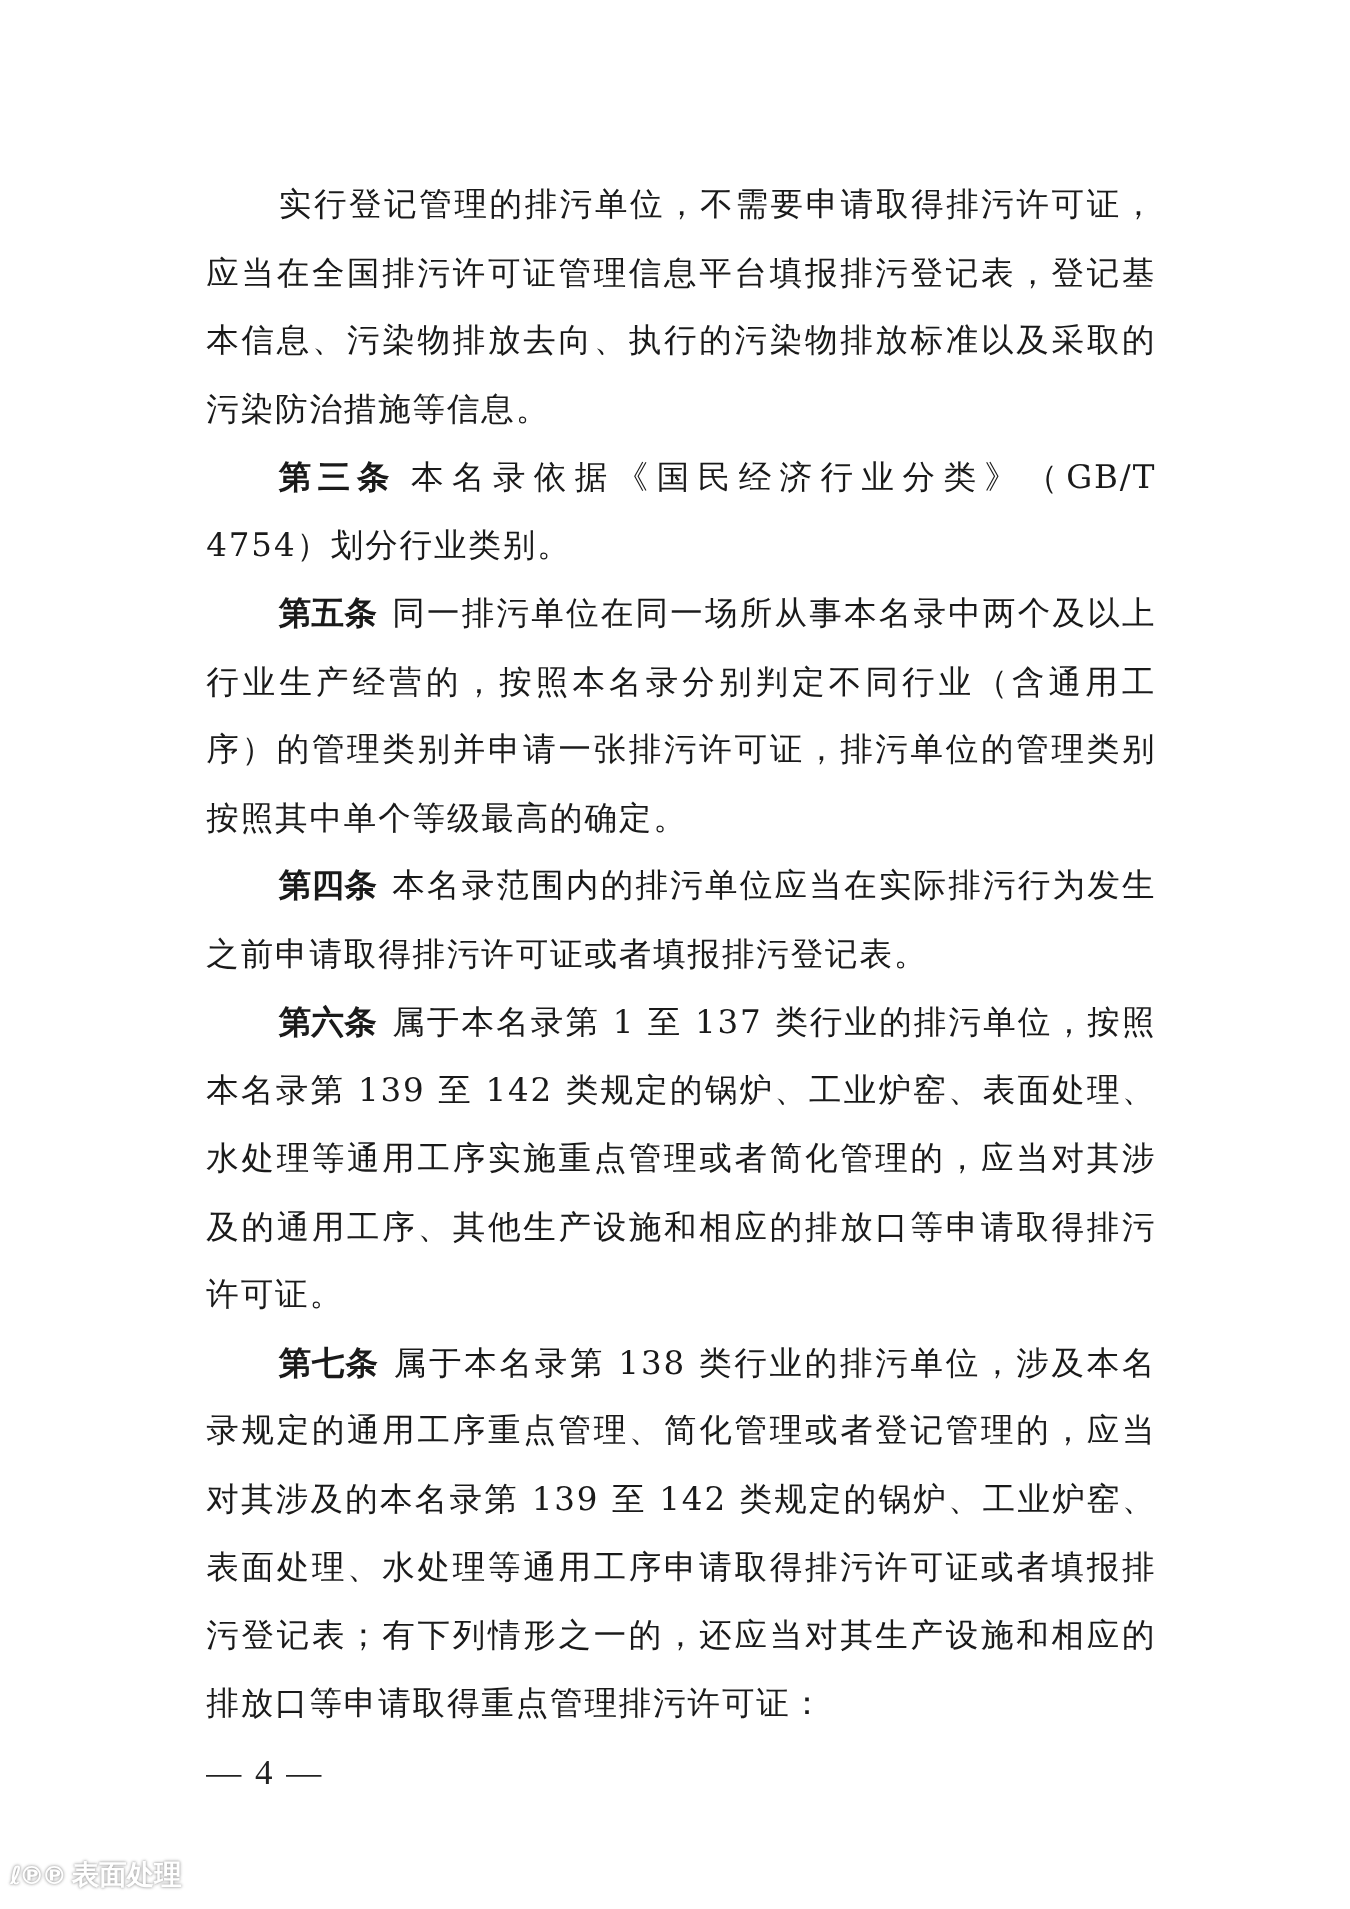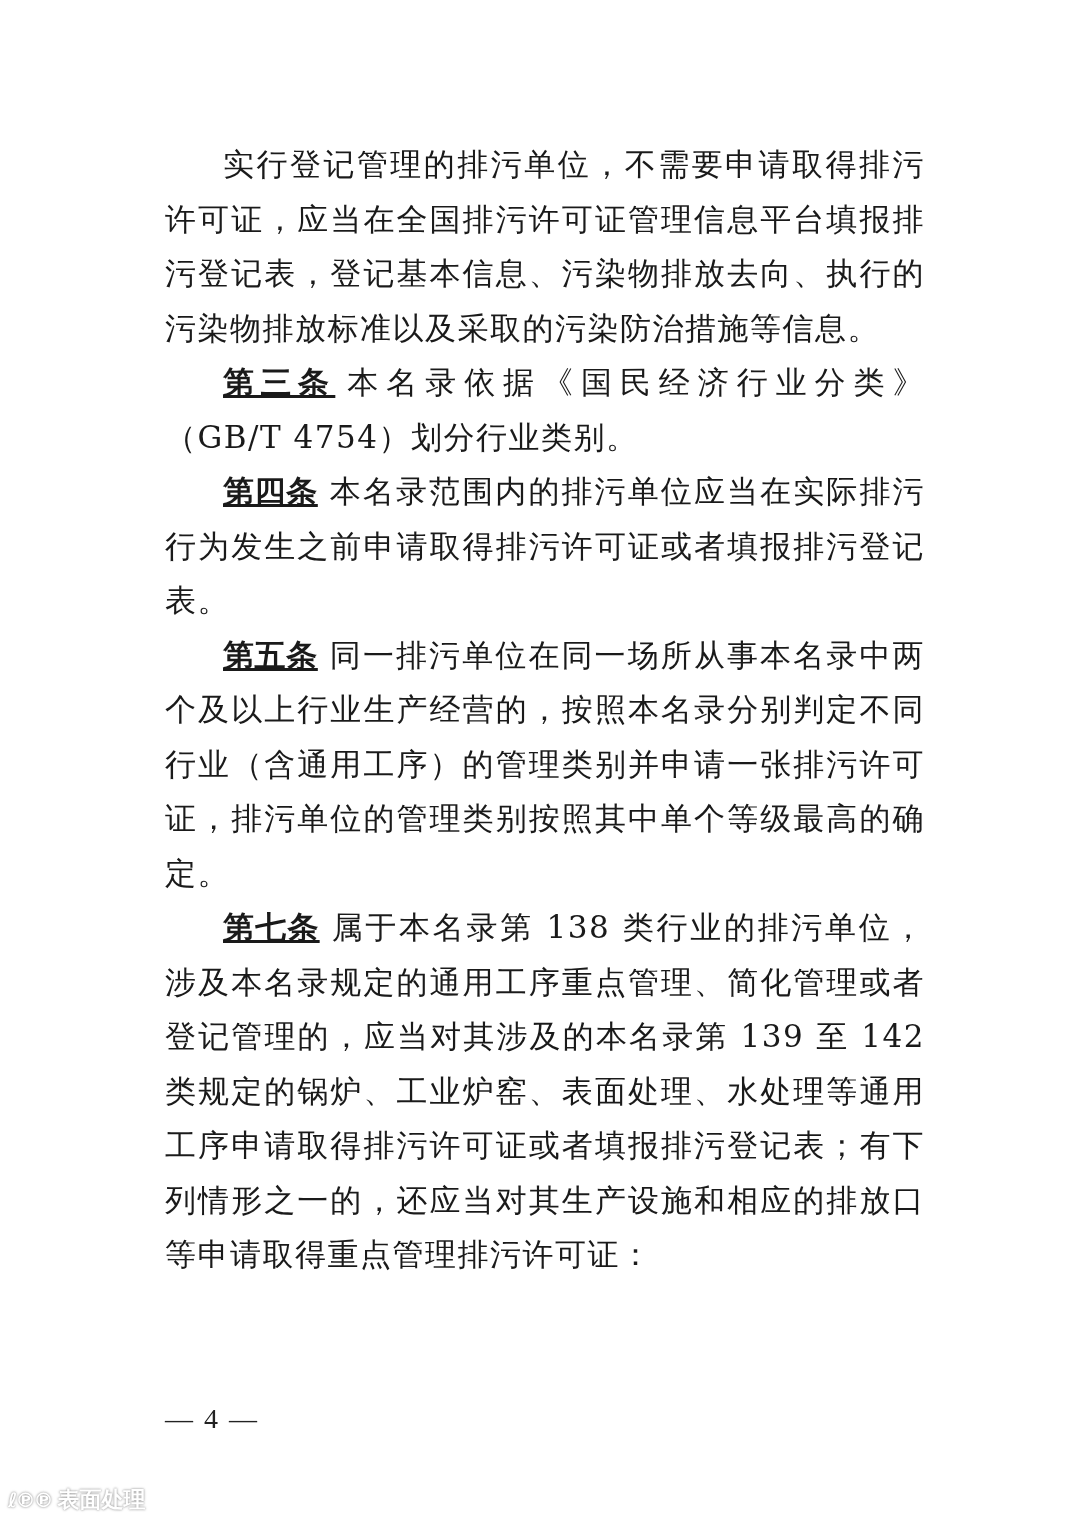--- a/index.html
+++ b/index.html
@@ -15,33 +15,32 @@
       font-family: "DejaVu Serif", "Liberation Serif", serif;
       color: #1a1a1a;
     }
     .page {
       position: absolute;
       left: 165px;
       top: 137px;
       width: 760px;
     }
     .para {
-      font-size: 31px;
+      font-size: 26px;
       line-height: 54.5px;
       letter-spacing: 1.5px;
       text-align: justify;
       text-indent: 58px;
       margin: 0;
     }
     .article-label {
       font-family: "DejaVu Sans", "Liberation Sans", sans-serif;
       font-weight: bold;
       letter-spacing: 0;
       margin-right: 12px;
-      text-decoration: underline;
     }
     .page-number {
       position: absolute;
       left: 165px;
       top: 1403px;
       font-size: 28px;
       letter-spacing: 2px;
       color: #222;
       font-family: "Liberation Serif", serif;
     }
@@ -68,24 +67,27 @@
 <body>
 
 <div class="page">
   <p class="para">
     <span>实行登记管理的排污单位，不需要申请取得排污许可证，应当在全国排污许可证管理信息平台填报排污登记表，登记基本信息、污染物排放去向、执行的污染物排放标准以及采取的污染防治措施等信息。</span>
   </p>
   <p class="para">
     <span class="article-label">第三条</span><span>本名录依据《国民经济行业分类》（GB/T 4754）划分行业类别。</span>
   </p>
   <p class="para">
+    <span class="article-label">第五条</span><span>同一排污单位在同一场所从事本名录中两个及以上行业生产经营的，按照本名录分别判定不同行业（含通用工序）的管理类别并申请一张排污许可证，排污单位的管理类别按照其中单个等级最高的确定。</span>
+  </p>
+  <p class="para">
     <span class="article-label">第四条</span><span>本名录范围内的排污单位应当在实际排污行为发生之前申请取得排污许可证或者填报排污登记表。</span>
   </p>
   <p class="para">
-    <span class="article-label">第五条</span><span>同一排污单位在同一场所从事本名录中两个及以上行业生产经营的，按照本名录分别判定不同行业（含通用工序）的管理类别并申请一张排污许可证，排污单位的管理类别按照其中单个等级最高的确定。</span>
+    <span class="article-label">第六条</span><span>属于本名录第 1 至 137 类行业的排污单位，按照本名录第 139 至 142 类规定的锅炉、工业炉窑、表面处理、水处理等通用工序实施重点管理或者简化管理的，应当对其涉及的通用工序、其他生产设施和相应的排放口等申请取得排污许可证。</span>
   </p>
   <p class="para">
     <span class="article-label">第七条</span><span>属于本名录第 138 类行业的排污单位，涉及本名录规定的通用工序重点管理、简化管理或者登记管理的，应当对其涉及的本名录第 139 至 142 类规定的锅炉、工业炉窑、表面处理、水处理等通用工序申请取得排污许可证或者填报排污登记表；有下列情形之一的，还应当对其生产设施和相应的排放口等申请取得重点管理排污许可证：</span>
   </p>
 </div>
 
 <div class="page-number">— 4 —</div>
 
 <div class="watermark">
   <span class="wm-logo">ℓ℗℗</span>

